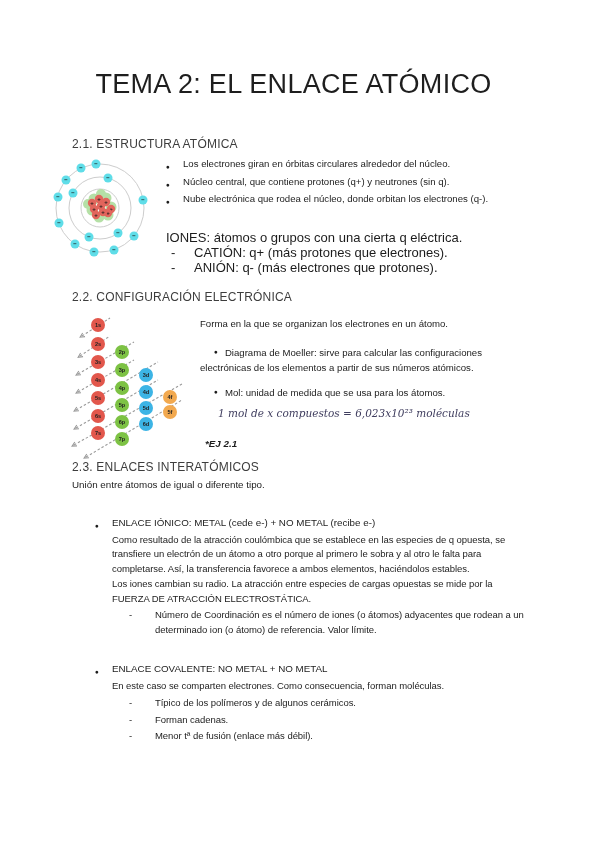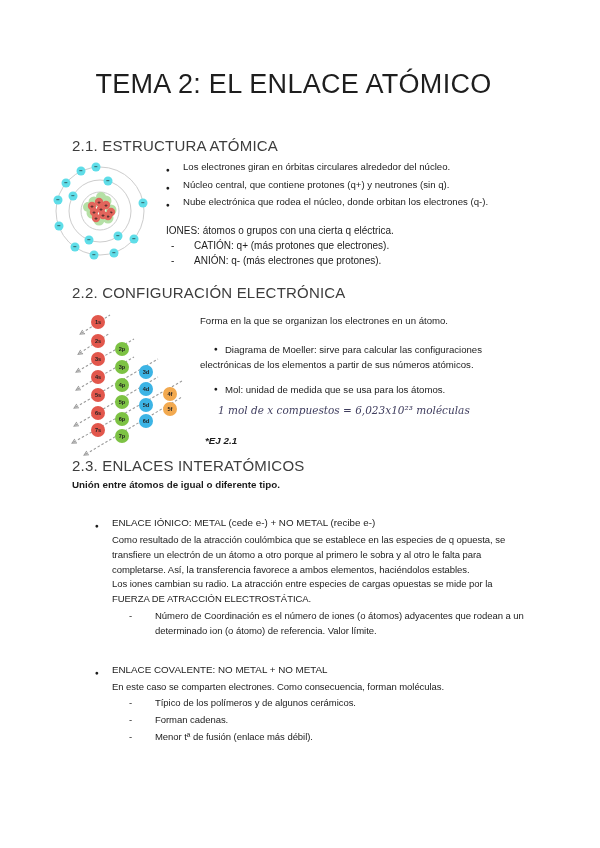--- a/index.html
+++ b/index.html
@@ -5,43 +5,43 @@
   :root{
     --text:#1c1c1c; --heading:#3d3d3d; --formula:#3f3d5e;
     --electron:#5fdde8; --proton:#e2655c; --neutron:#b5e0a6; --orbit:#cdcdcd;
     --orb-s:#e2574c; --orb-p:#7dc244; --orb-d:#3cb4e5; --orb-f:#f2a94f; --arrow:#9a9a9a;
   }
   *{margin:0;padding:0;box-sizing:border-box;}
   html,body{background:#ffffff;}
   body{font-family:"Liberation Sans",sans-serif;color:var(--text);}
   .page{width:585px;height:848px;background:#fff;overflow:hidden;padding:55px 70px 0 72px;position:relative;}
   h1{font-size:27px;font-weight:400;text-align:center;color:#1e1e1e;margin-top:14px;letter-spacing:.3px;}
-  h2{font-size:15px;font-weight:400;color:var(--heading);letter-spacing:.2px;}
+  h2{font-size:12px;font-weight:400;color:var(--heading);letter-spacing:.2px;}
   .h21{margin-top:37px;}
   .h22{margin-top:15px;}
   .h23{}
   .row{display:flex;align-items:flex-start;}
   .row21{margin:3px 0 0 -22px;}
   .row21 svg{flex:none;margin-right:16px;}
   .col21{padding-top:3px;width:385px;}
   .bi{display:flex;line-height:14.5px;font-size:9.6px;}
   .bullet{flex:none;width:17px;font-size:6.5px;padding-top:3px;}
-  .iones{margin-top:10px;font-size:10px;line-height:15px;}
+  .iones{margin-top:20px;font-size:13px;line-height:15px;}
   .di{display:flex;line-height:15px;}
   .di .dash{flex:none;width:28px;padding-left:5px;}
   .row22{margin:6px 0 0 -14px;justify-content:space-between;}
   .row22 svg{flex:none;}
   .col22{padding-top:6px;width:332px;font-size:9.6px;}
   .intro22{line-height:15px;}
   .bp{text-indent:14px;line-height:15px;margin-top:13px;}
   .bp.single{margin-top:9px;}
   .inb{font-size:6.5px;vertical-align:2px;margin-right:7px;}
   .formula{margin:7px 0 0 18px;font-family:"DejaVu Serif",serif;font-style:italic;font-size:10.5px;color:var(--formula);}
   .ej{margin:19px 0 0 5px;font-weight:700;font-style:italic;font-size:9.8px;}
-  .bold-intro{font-weight:700;font-size:9.8px;line-height:15px;margin-top:3px;}
+  .bold-intro{font-weight:400;font-size:9.8px;line-height:15px;margin-top:3px;}
   .block{padding-left:23px;margin-top:23px;font-size:9.5px;letter-spacing:-.05px;}
   .bi.title-line{font-size:9.8px;letter-spacing:0;line-height:15px;}
   .body{margin-left:17px;width:420px;line-height:14.8px;}
   .sub{margin-left:32px;width:404px;line-height:14.8px;margin-top:2px;}
   .sub .dash{width:28px;padding-left:2px;}
   svg text{font-family:"Liberation Sans",sans-serif;}
   .orbit{fill:none;stroke:var(--orbit);stroke-width:1;}
   .neutron{fill:var(--neutron);}
   .proton{fill:var(--proton);}
   .electron{fill:var(--electron);}

